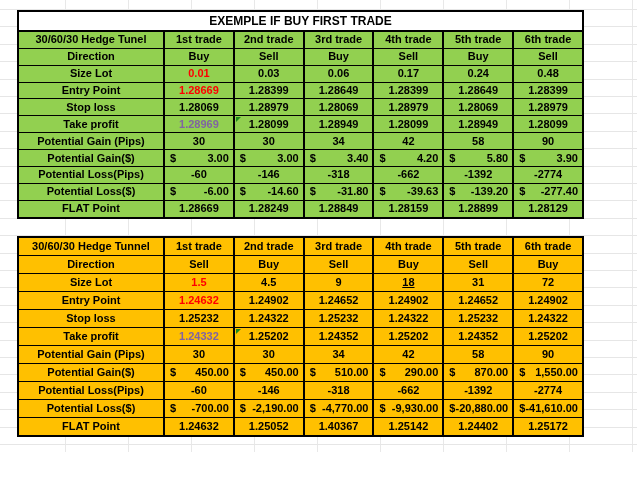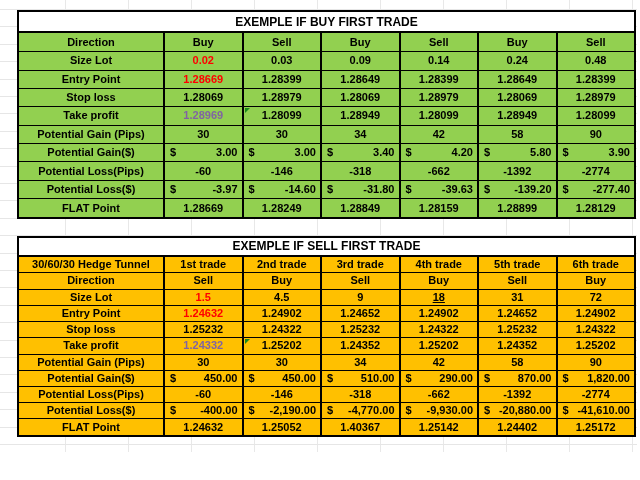--- a/index.html
+++ b/index.html
@@ -8,21 +8,21 @@
     font-family:"Liberation Sans",sans-serif;
   }
   .grid-bg{
     position:absolute;left:0;top:0;width:637px;height:452px;
     background-image:
       repeating-linear-gradient(to bottom,transparent 0,transparent 16.4px,#e6e6e6 16.4px,#e6e6e6 17.4px),
       repeating-linear-gradient(to right,transparent 0,transparent 62px,#e8e8e8 62px,#e8e8e8 63px);
     background-position:0 10px,3px 0;
   }
   table.hedge{
-    position:absolute;left:17px;width:619px;table-layout:fixed;
+    position:absolute;left:17px;width:567px;table-layout:fixed;
     border-collapse:collapse;border:2px solid #000;background:#f0abfc;
   }
   #t0{top:10px;height:209px;}
   #t1{top:236px;height:201px;}
   td{
     border:2px solid #000;border-top-width:1px;border-bottom-width:1px;
     font-size:11px;font-weight:bold;color:#000;text-align:center;vertical-align:middle;
     padding:0;position:relative;line-height:1;overflow:hidden;white-space:nowrap;
   }
   tr.title-row td{background:#fff;font-size:12px;border:2px solid #000;}
@@ -45,34 +45,43 @@
         <col>
         <col>
         <col>
         <col>
       </colgroup>
       <tbody>
         <tr class="title-row">
           <td colspan="7">EXEMPLE IF BUY FIRST TRADE</td>
         </tr>
         <tr>
+          <td style="background: rgb(146, 208, 80);">30/60/30 Hedge Tunel</td>
+          <td style="background: rgb(146, 208, 80);">1st trade</td>
+          <td style="background: rgb(146, 208, 80);">2nd trade</td>
+          <td style="background: rgb(146, 208, 80);">3rd trade</td>
+          <td style="background: rgb(146, 208, 80);">4th trade</td>
+          <td style="background: rgb(146, 208, 80);">5th trade</td>
+          <td style="background: rgb(146, 208, 80);">6th trade</td>
+        </tr>
+        <tr>
           <td style="background: rgb(146, 208, 80);">Direction</td>
           <td style="background: rgb(146, 208, 80);"><span>Buy</span></td>
           <td style="background: rgb(146, 208, 80);"><span>Sell</span></td>
           <td style="background: rgb(146, 208, 80);"><span>Buy</span></td>
           <td style="background: rgb(146, 208, 80);"><span>Sell</span></td>
           <td style="background: rgb(146, 208, 80);"><span>Buy</span></td>
           <td style="background: rgb(146, 208, 80);"><span>Sell</span></td>
         </tr>
         <tr>
           <td style="background: rgb(146, 208, 80);">Size Lot</td>
-          <td style="background: rgb(146, 208, 80);"><span style="color: rgb(255, 0, 0);">0.02</span></td>
+          <td style="background: rgb(146, 208, 80);"><span style="color: rgb(255, 0, 0);">0.01</span></td>
           <td style="background: rgb(146, 208, 80);"><span>0.03</span></td>
-          <td style="background: rgb(146, 208, 80);"><span>0.09</span></td>
-          <td style="background: rgb(146, 208, 80);"><span>0.14</span></td>
+          <td style="background: rgb(146, 208, 80);"><span>0.06</span></td>
+          <td style="background: rgb(146, 208, 80);"><span>0.17</span></td>
           <td style="background: rgb(146, 208, 80);"><span>0.24</span></td>
           <td style="background: rgb(146, 208, 80);"><span>0.48</span></td>
         </tr>
         <tr>
           <td style="background: rgb(146, 208, 80);">Entry Point</td>
           <td style="background: rgb(146, 208, 80);"><span style="color: rgb(255, 0, 0);">1.28669</span></td>
           <td style="background: rgb(146, 208, 80);"><span>1.28399</span></td>
           <td style="background: rgb(146, 208, 80);"><span>1.28649</span></td>
           <td style="background: rgb(146, 208, 80);"><span>1.28399</span></td>
           <td style="background: rgb(146, 208, 80);"><span>1.28649</span></td>
@@ -151,21 +160,21 @@
           <td style="background: rgb(146, 208, 80);"><span>-318</span></td>
           <td style="background: rgb(146, 208, 80);"><span>-662</span></td>
           <td style="background: rgb(146, 208, 80);"><span>-1392</span></td>
           <td style="background: rgb(146, 208, 80);"><span>-2774</span></td>
         </tr>
         <tr>
           <td style="background: rgb(146, 208, 80);">Potential Loss($)</td>
           <td style="background: rgb(146, 208, 80);">
             <div class="acct">
               <span>$</span>
-              <span>-3.97</span>
+              <span>-6.00</span>
             </div>
           </td>
           <td style="background: rgb(146, 208, 80);">
             <div class="acct">
               <span>$</span>
               <span>-14.60</span>
             </div>
           </td>
           <td style="background: rgb(146, 208, 80);">
             <div class="acct">
@@ -207,23 +216,20 @@
       <colgroup>
         <col style="width: 146px;">
         <col>
         <col>
         <col>
         <col>
         <col>
         <col>
       </colgroup>
       <tbody>
-        <tr class="title-row">
-          <td colspan="7">EXEMPLE IF SELL FIRST TRADE</td>
-        </tr>
         <tr>
           <td style="background: rgb(255, 192, 0);">30/60/30 Hedge Tunnel</td>
           <td style="background: rgb(255, 192, 0);">1st trade</td>
           <td style="background: rgb(255, 192, 0);">2nd trade</td>
           <td style="background: rgb(255, 192, 0);">3rd trade</td>
           <td style="background: rgb(255, 192, 0);">4th trade</td>
           <td style="background: rgb(255, 192, 0);">5th trade</td>
           <td style="background: rgb(255, 192, 0);">6th trade</td>
         </tr>
         <tr>
@@ -308,39 +314,39 @@
           </td>
           <td style="background: rgb(255, 192, 0);">
             <div class="acct">
               <span>$</span>
               <span>870.00</span>
             </div>
           </td>
           <td style="background: rgb(255, 192, 0);">
             <div class="acct">
               <span>$</span>
-              <span>1,820.00</span>
+              <span>1,550.00</span>
             </div>
           </td>
         </tr>
         <tr>
           <td style="background: rgb(255, 192, 0);">Potential Loss(Pips)</td>
           <td style="background: rgb(255, 192, 0);"><span>-60</span></td>
           <td style="background: rgb(255, 192, 0);"><span>-146</span></td>
           <td style="background: rgb(255, 192, 0);"><span>-318</span></td>
           <td style="background: rgb(255, 192, 0);"><span>-662</span></td>
           <td style="background: rgb(255, 192, 0);"><span>-1392</span></td>
           <td style="background: rgb(255, 192, 0);"><span>-2774</span></td>
         </tr>
         <tr>
           <td style="background: rgb(255, 192, 0);">Potential Loss($)</td>
           <td style="background: rgb(255, 192, 0);">
             <div class="acct">
               <span>$</span>
-              <span>-400.00</span>
+              <span>-700.00</span>
             </div>
           </td>
           <td style="background: rgb(255, 192, 0);">
             <div class="acct">
               <span>$</span>
               <span>-2,190.00</span>
             </div>
           </td>
           <td style="background: rgb(255, 192, 0);">
             <div class="acct">

